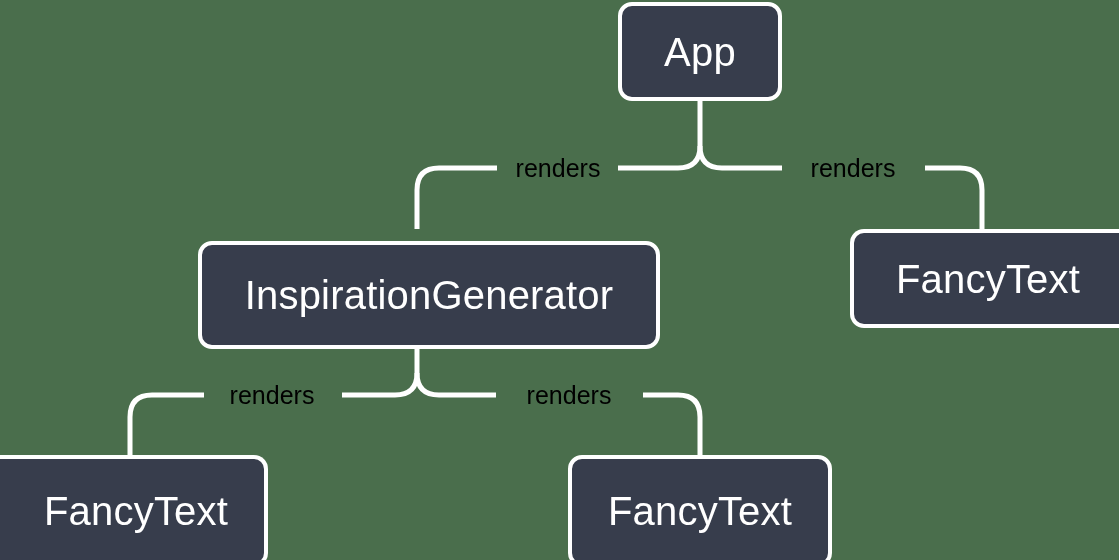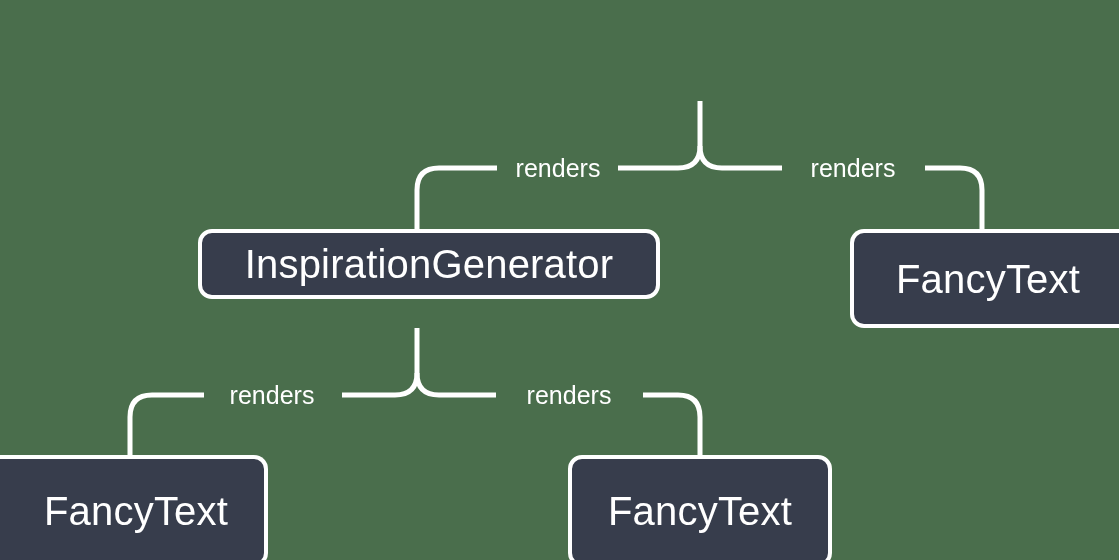--- a/index.html
+++ b/index.html
@@ -39,31 +39,31 @@
     color: #ffffff;
     font-family: "Liberation Sans", sans-serif;
     font-size: 40px;
     font-weight: 400;
     letter-spacing: 0.2px;
     line-height: 1;
     white-space: nowrap;
   }
   
   #node-app         { left: 618px; top: 2px;   width: 164px; height: 99px; }
-  #node-inspiration { left: 198px; top: 229px; width: 462px; height: 70px; }
+  #node-inspiration { left: 198px; top: 241px; width: 462px; height: 108px; }
   #node-fancytext-right { left: 850px; top: 229px; width: 272px; height: 99px;
                           border-right: none; border-top-right-radius: 0; border-bottom-right-radius: 0; }
   #node-fancytext-left  { left: -4px; top: 455px; width: 272px; height: 112px;
                           border-left: none; border-top-left-radius: 0; border-bottom-left-radius: 0; }
   #node-copyright       { left: 568px; top: 455px; width: 264px; height: 112px; }
   #node-fancytext-left .node-label { transform: translateX(6px); }
 
   .edge-label {
     position: absolute;
-    color: #ffffff;
+    color: #000000;
     font-family: "Liberation Sans", sans-serif;
     font-size: 25px;
     font-weight: 400;
     line-height: 1;
     white-space: nowrap;
     transform: translate(-50%, -50%);
   }
   #edge-label-app-inspiration   { left: 558px; top: 168px; }
   #edge-label-app-fancytext     { left: 853px; top: 168px; }
   #edge-label-inspiration-fancytext { left: 272px; top: 395px; }
@@ -84,20 +84,23 @@
       <path d="M 700 146 Q 700 168 722 168 L 782 168 M 925 168 L 960 168 Q 982 168 982 190 L 982 229"></path>
 
       <path d="M 417 328 L 417 373"></path>
 
       <path d="M 417 373 Q 417 395 395 395 L 342 395 M 204 395 L 152 395 Q 130 395 130 417 L 130 455"></path>
 
       <path d="M 417 373 Q 417 395 439 395 L 496 395 M 643 395 L 678 395 Q 700 395 700 417 L 700 455"></path>
     </g>
   </svg>
 
+  <div class="node-box" id="node-app">
+    <span class="node-label">App</span>
+  </div>
 
   <div class="node-box" id="node-inspiration">
     <span class="node-label">InspirationGenerator</span>
   </div>
 
   <div class="node-box" id="node-fancytext-right">
     <span class="node-label">FancyText</span>
   </div>
 
   <div class="node-box" id="node-fancytext-left">

